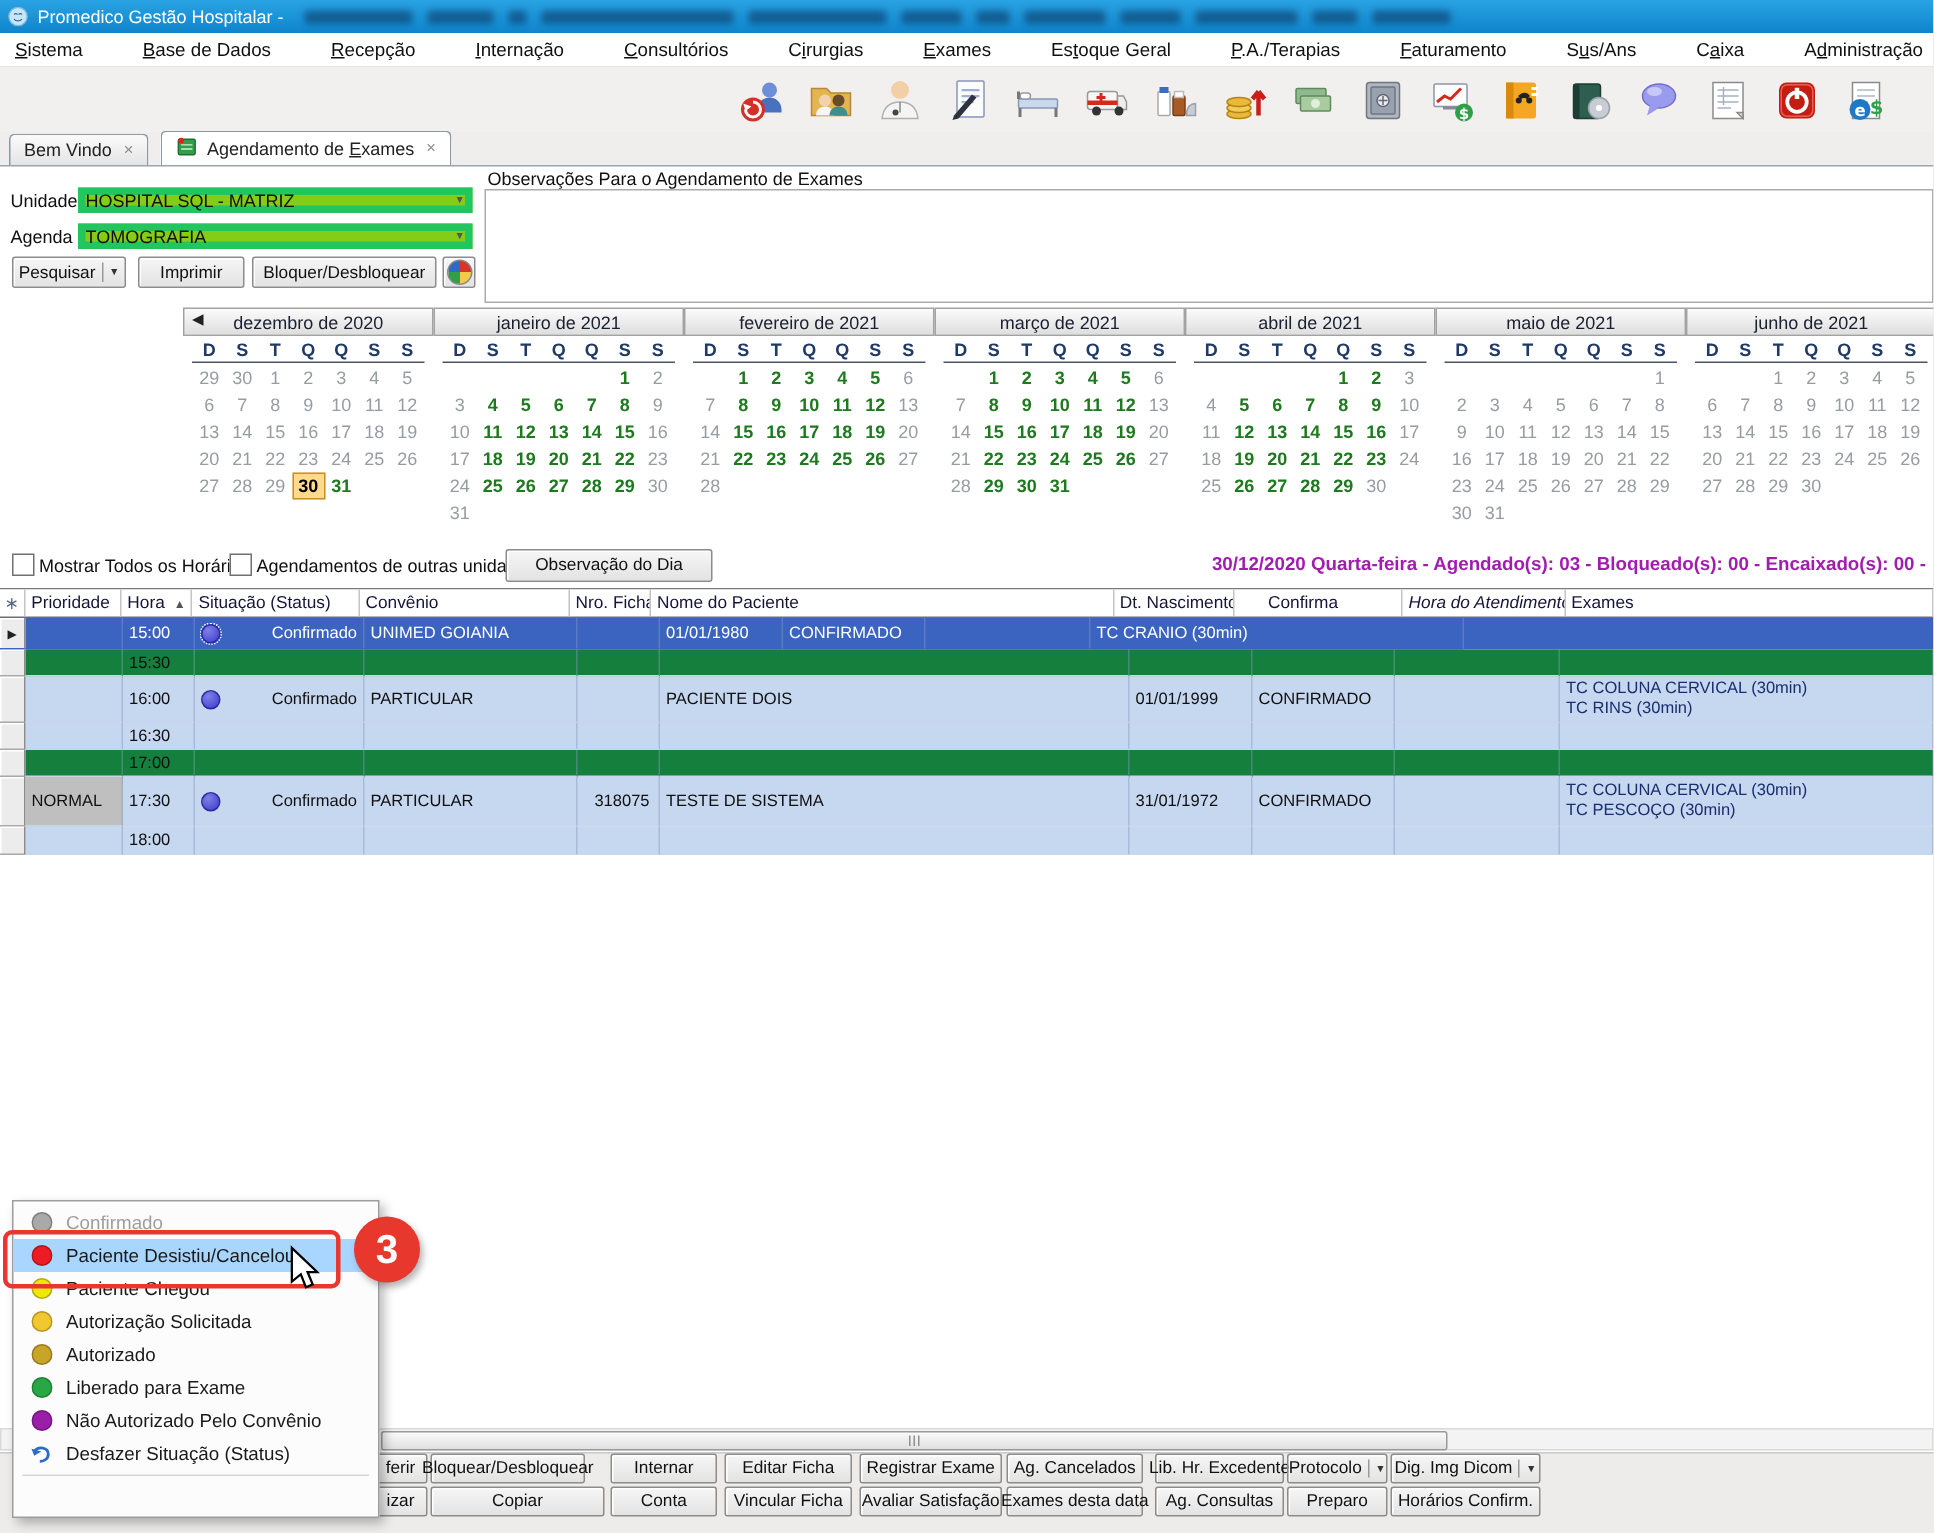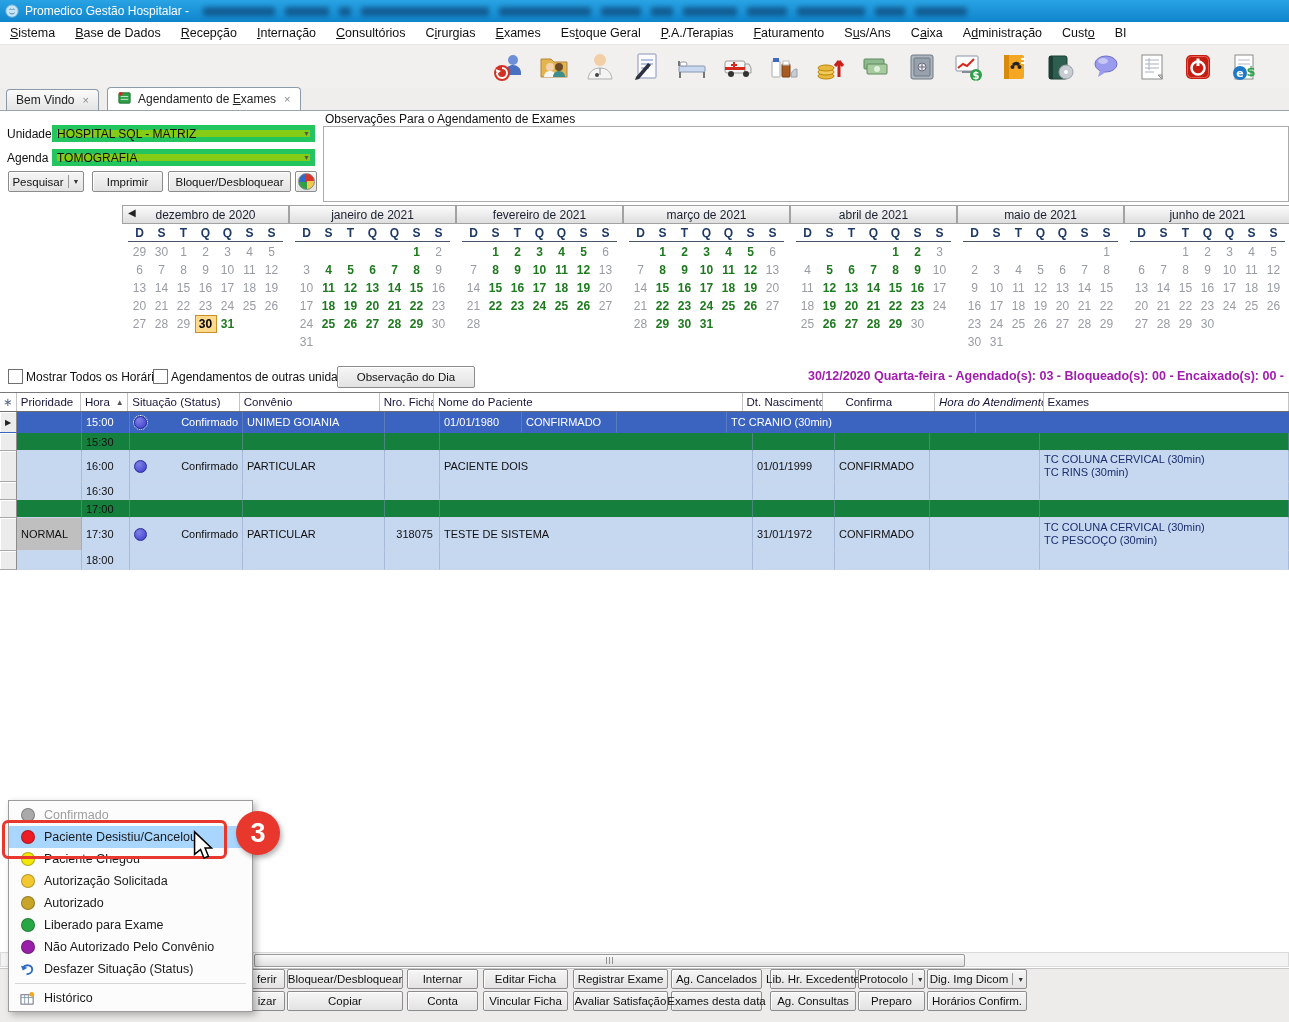--- a/index.html
+++ b/index.html
@@ -9,21 +9,21 @@
   
   .titlebar{position:absolute;left:0;top:0;width:1289px;height:22px;
     background:linear-gradient(#29A3E4,#0F85CC);display:flex;align-items:center;color:#FFF;}
   .appicon{margin:0 6px 0 5px;display:flex;}
   .apptitle{font-size:12px;white-space:nowrap;}
   .blurwrap{display:flex;align-items:center;margin-left:14px;height:22px;}
   .blurchip{height:9px;background:rgba(8,40,80,.5);filter:blur(2.5px);border-radius:2px;margin-right:10px;}
 
   
   .menubar{position:absolute;left:0;top:22px;width:1289px;height:22px;background:#FFF;
-    display:flex;align-items:center;border-bottom:1px solid #E6E6E6;}
+    display:flex;align-items:center;border-bottom:1px solid #E6E6E6;gap:20px;}
   .menu-item{padding:0 10px;font-size:12.5px;color:#101010;line-height:22px;white-space:nowrap;}
   .menu-item u{text-decoration:underline;}
 
   
   .toolbar{position:absolute;left:0;top:45px;width:1289px;height:43px;background:#F1F0EE;
     display:flex;align-items:center;gap:14px;padding-left:492px;box-sizing:border-box;}
   .tool-btn{width:32px;height:32px;display:flex;align-items:center;justify-content:center;}
 
   
   .tabstrip{position:absolute;left:0;top:88px;width:1289px;height:22px;background:#EFEEEC;}
@@ -975,21 +975,21 @@
         <i></i>
         <i></i>
         <i></i>
       </div>
   </div>
 
   <div id="bottombar">
       <div class="btn3d bb" style="left: 249px; top: 969px; width: 36px;">
         <span>ferir</span>
       </div>
-      <div class="btn3d bb" style="left: 287px; top: 969px; width: 116px; text-align: center;">
+      <div class="btn3d bb" style="left: 287px; top: 969px; width: 103px; text-align: center;">
         <span>Bloquear/Desbloquear</span>
       </div>
       <div class="btn3d bb" style="left: 407px; top: 969px; width: 71px;">
         <span>Internar</span>
       </div>
       <div class="btn3d bb" style="left: 483px; top: 969px; width: 85px;">
         <span>Editar Ficha</span>
       </div>
       <div class="btn3d bb" style="left: 573px; top: 969px; width: 95px;">
         <span>Registrar Exame</span>
@@ -1085,30 +1085,20 @@
       <div class="ctx-item">
         <span class="ico">
           <svg width="15" height="15" viewBox="0 0 16 16">
             <path d="M3 6c3-4 10-3 10 2 0 4-4 5-6 5" stroke="#2E6BC4" stroke-width="2" fill="none"></path>
             <path d="M1 4l2 5 5-3z" fill="#2E6BC4"></path>
           </svg>
         </span>
         <span>Desfazer Situação (Status)</span>
       </div>
       <div class="ctx-sep"></div>
-      <div class="ctx-item">
-        <span class="ico">
-          <svg width="15" height="15" viewBox="0 0 16 16">
-            <rect x="1" y="4" width="13" height="10" fill="#FFF" stroke="#667"></rect>
-            <path d="M1 7h13M5 4v10M9 4v10" stroke="#8899AA"></path>
-            <circle cx="12.5" cy="3.5" r="2.5" fill="#F2A81E"></circle>
-          </svg>
-        </span>
-        <span>Histórico</span>
-      </div>
     </div>
 
   <div class="anno-box"></div>
   <div class="anno-badge">3</div>
   <div class="cursor">
     <svg width="22" height="30" viewBox="0 0 11 16">
         <path d="M1 1v12l3.2-2.6L6 15l2.4-1-1.8-4.4H10z" fill="#FFF" stroke="#000" stroke-width=".8"></path>
       </svg>
   </div>
 

